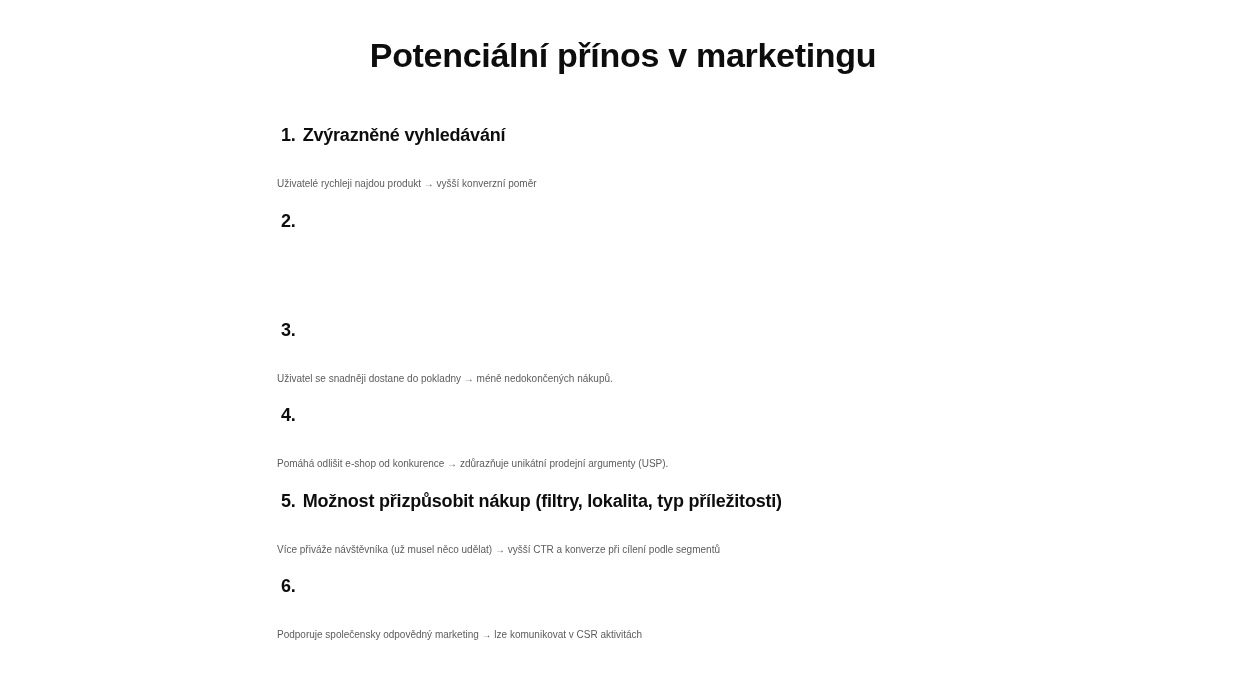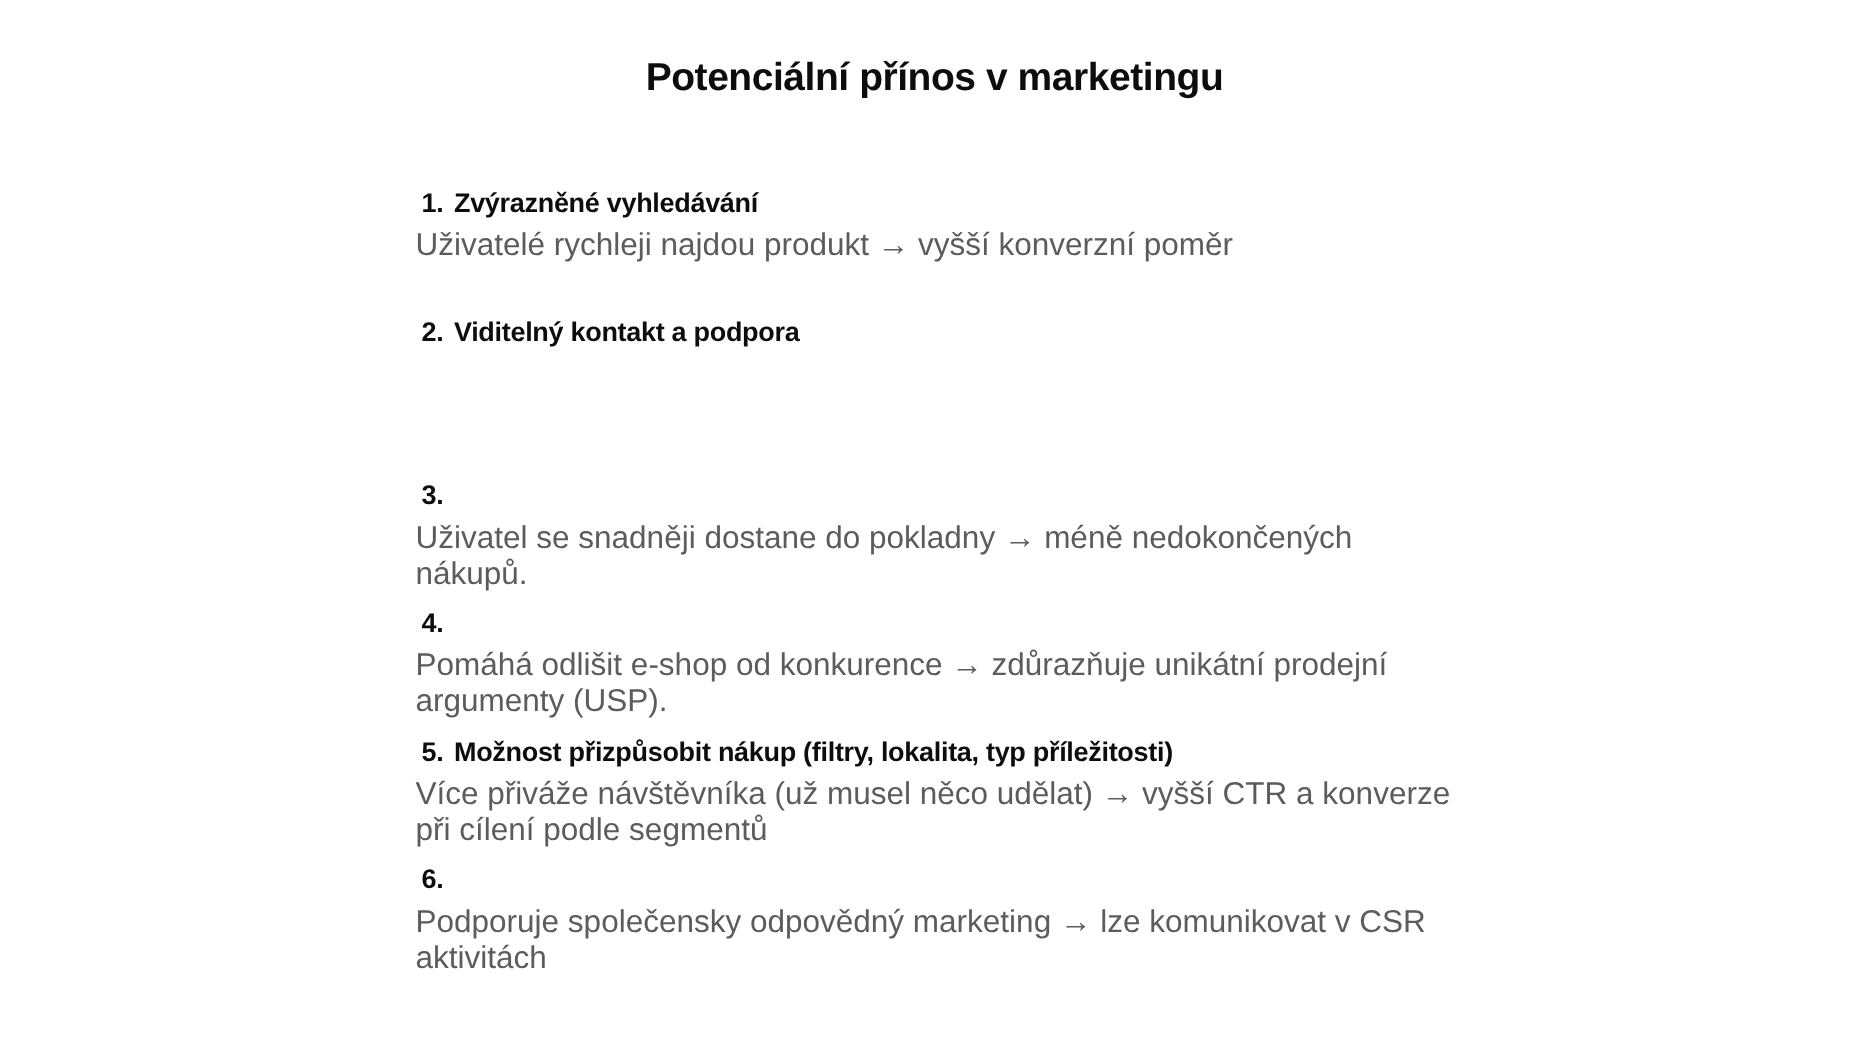--- a/index.html
+++ b/index.html
@@ -13,21 +13,21 @@
       position: relative;
       overflow: hidden;
       font-family: "Liberation Sans", "DejaVu Sans", sans-serif;
     }
     .page-title {
       position: absolute;
       top: 36px;
       left: 0;
       width: 1246px;
       text-align: center;
-      font-size: 26px;
+      font-size: 34px;
       font-weight: 700;
       color: #0d0d0d;
       letter-spacing: -0.3px;
       margin: 0;
     }
     .list {
       position: absolute;
       left: 277px;
       top: 122px;
       width: 700px;
@@ -44,22 +44,22 @@
       font-size: 18px;
       font-weight: 700;
       color: #0d0d0d;
       line-height: 26px;
       letter-spacing: -0.2px;
     }
     .item-number {
       margin-right: 7px;
     }
     .item-desc {
-      margin: 4px 0 0 0;
-      font-size: 21px;
+      margin: 24px 0 0 0;
+      font-size: 10px;
       color: #5c5c5c;
       line-height: 23.5px;
       width: 700px;
     }
   </style>
 </head>
 <body>
 
 <h1 class="page-title">Potenciální přínos v marketingu</h1>
 
@@ -69,21 +69,20 @@
     <div class="item-heading">
       <span class="item-number">1.</span>
       <span>Zvýrazněné vyhledávání</span>
     </div>
     <p class="item-desc">Uživatelé rychleji najdou produkt → vyšší konverzní poměr</p>
   </div>
 
   <div class="item" style="top:86px;">
     <div class="item-heading">
       <span class="item-number">2.</span>
-      <span>Viditelný kontakt a podpora</span>
     </div>
   </div>
 
   <div class="item" style="top:195px;">
     <div class="item-heading">
       <span class="item-number">3.</span>
     </div>
     <p class="item-desc">Uživatel se snadněji dostane do pokladny → méně nedokončených nákupů.</p>
   </div>
 

